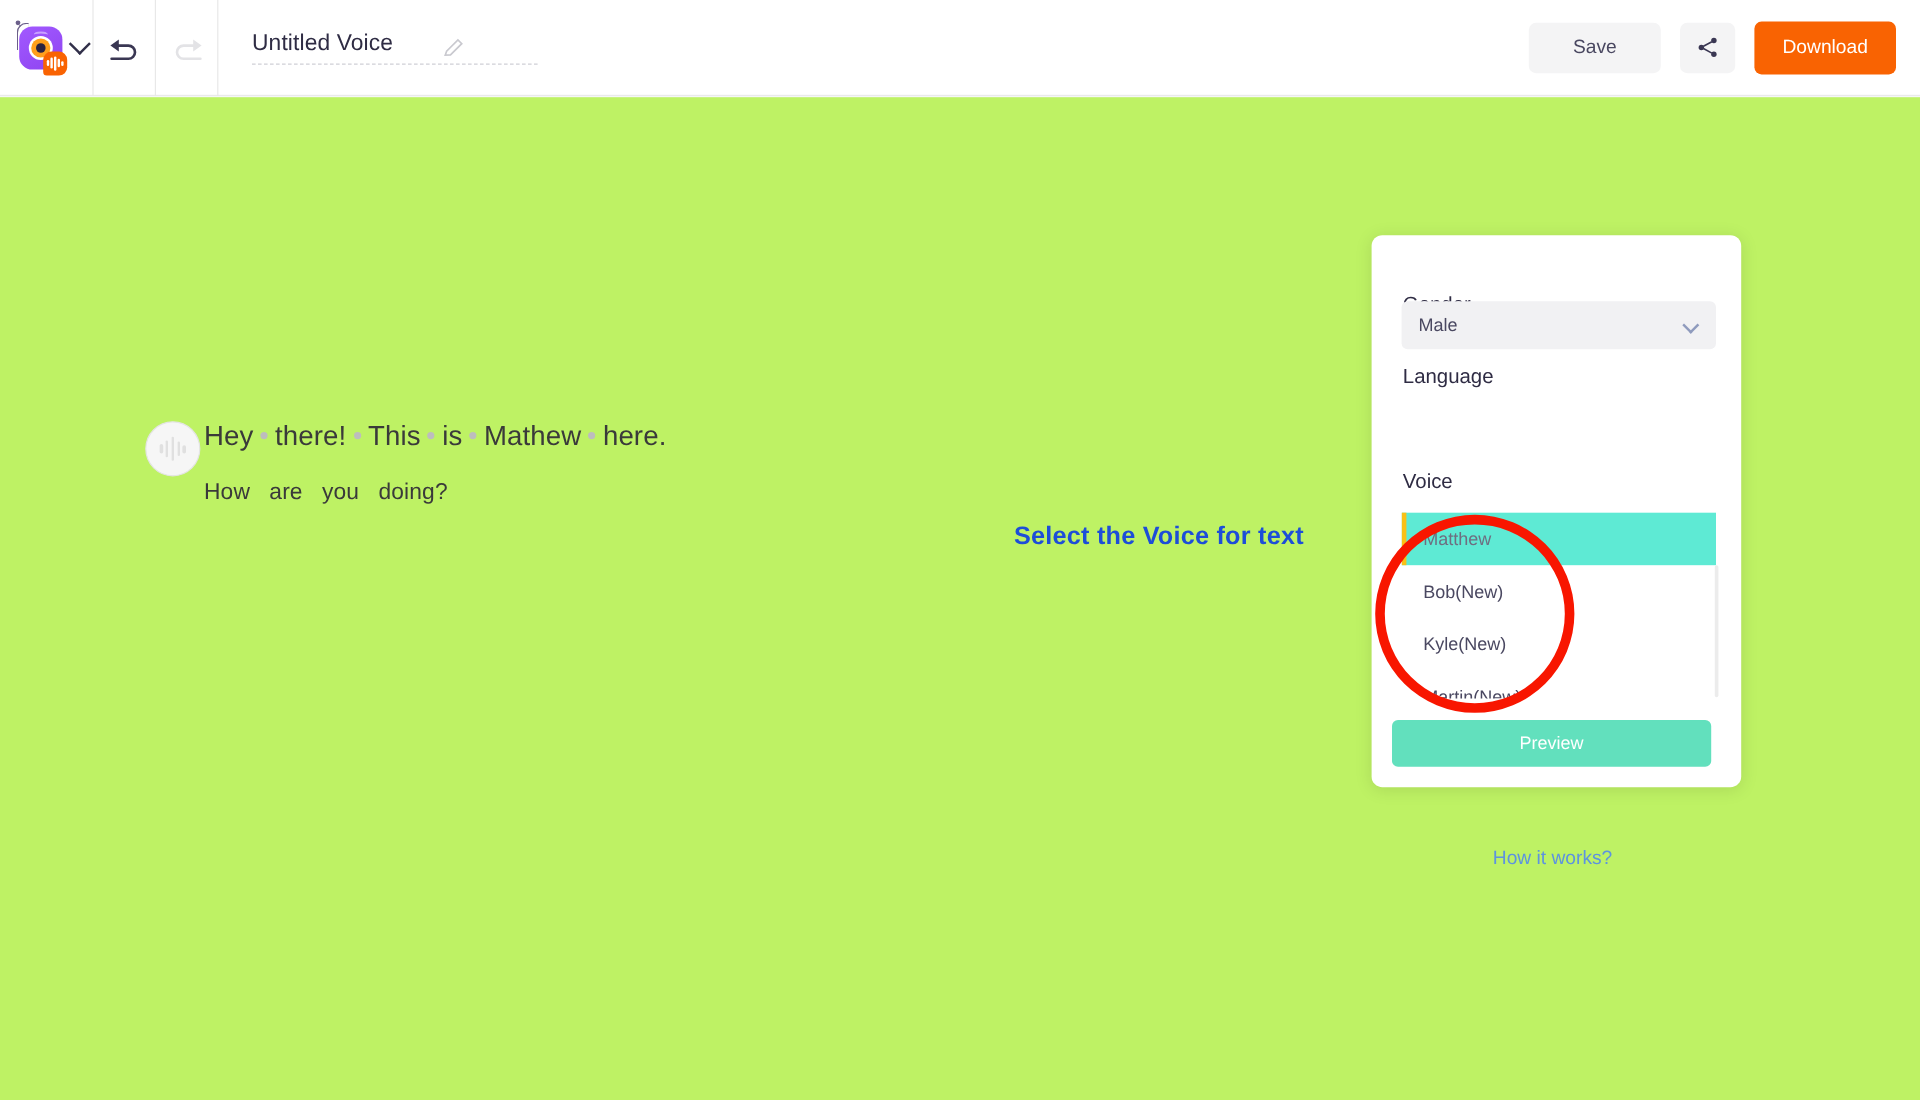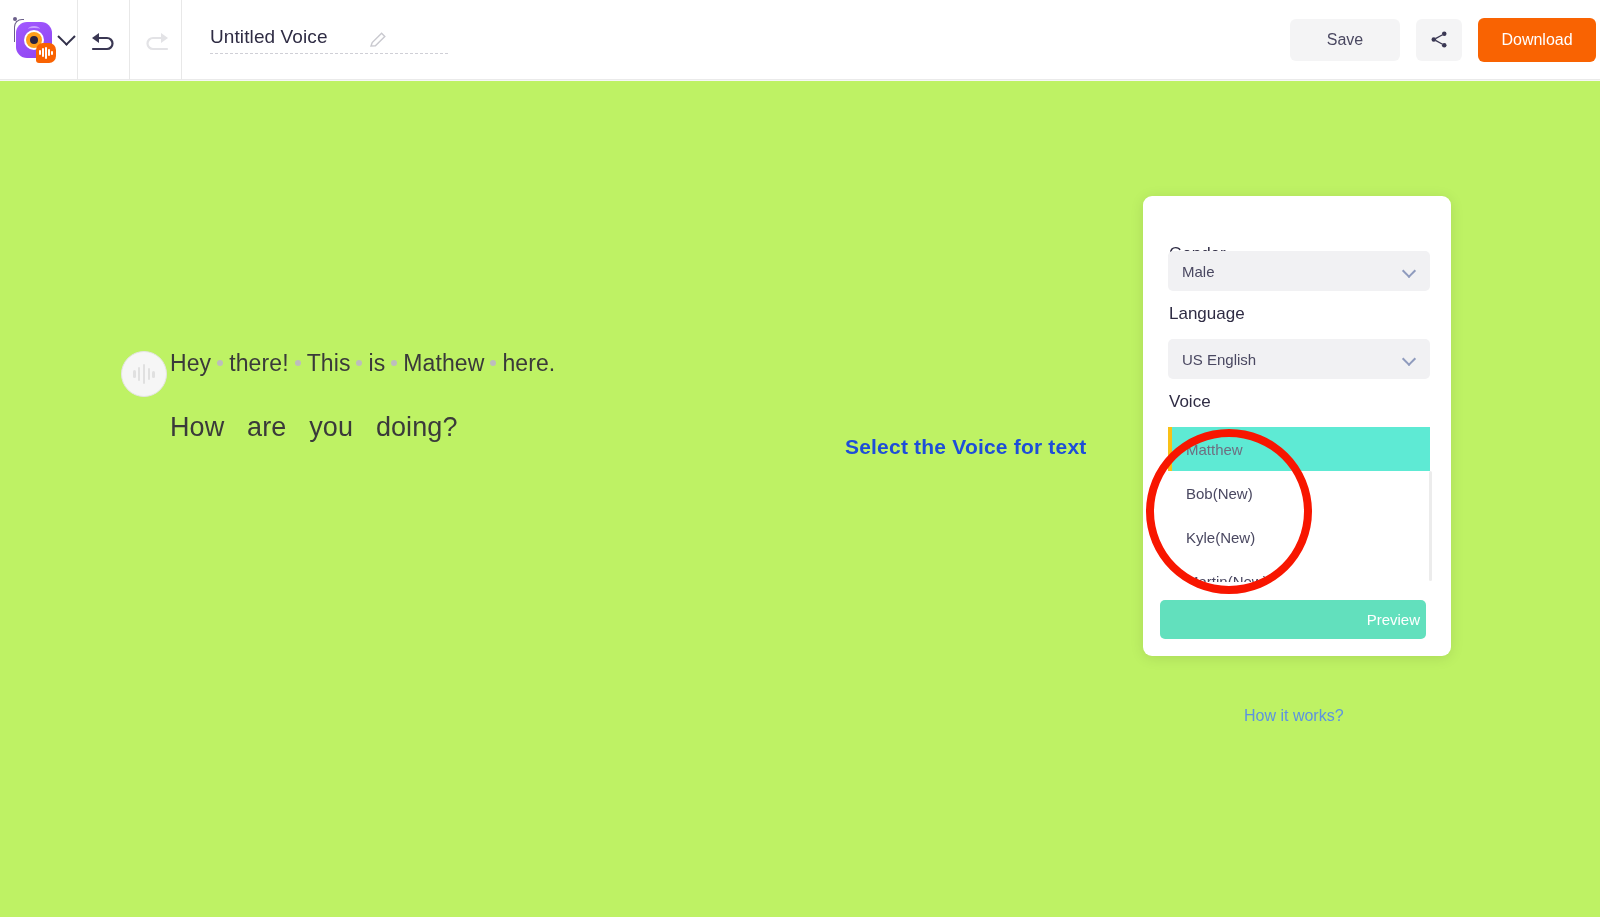--- a/index.html
+++ b/index.html
@@ -133,21 +133,21 @@
     cursor: pointer;
     margin-right: 16px;
   }
   .download-btn {
     width: 118px; height: 44px;
     background: #f96302;
     border: none; border-radius: 6px;
     color: #fff; font-size: 16px;
     font-family: "Liberation Sans", sans-serif;
     cursor: pointer;
-    margin-right: 4px;
+    margin-right: 20px;
   }
 
   
   .stage {
     position: absolute;
     top: 81px; left: 0;
     width: 1600px; height: 836px;
     background: #bef264;
   }
   .speech-icon {
@@ -174,23 +174,23 @@
   }
   .dot {
     display: inline-block;
     width: 6px; height: 6px;
     border-radius: 50%;
     background: #bdbdbd;
     margin: 0 6px 4px 6px;
     vertical-align: middle;
   }
   .line2 {
-    font-size: 27px;
+    font-size: 19px;
     color: #3a3a3a;
-    margin-top: 29px;
+    margin-top: 17px;
     letter-spacing: .1px;
     white-space: pre;
   }
 
   
   .panel {
     position: absolute;
     left: 1143px; top: 196px;
     width: 308px; height: 460px;
     background: #ffffff;
@@ -271,21 +271,20 @@
 
   .preview-btn {
     position: absolute;
     left: 17px; top: 404px;
     width: 266px; height: 39px;
     background: #62e0bd;
     border: none; border-radius: 5px;
     color: #ffffff; font-size: 15px;
     font-family: "Liberation Sans", sans-serif;
     cursor: pointer;
-    text-align: right;
   }
 
   .how-it-works {
     position: absolute;
     left: 1244px; top: 675px;
     font-size: 16px;
     color: #5d93e0;
     cursor: pointer;
     margin-top: 32px;
   }
@@ -395,24 +394,20 @@
 
 <div class="panel">
 
   <div class="field-label lbl-gender">Gender</div>
   <div class="select-box sel-gender">
     <span>Male</span>
     <span class="sel-chev"></span>
   </div>
 
   <div class="field-label lbl-language">Language</div>
-  <div class="select-box sel-language">
-    <span>US English</span>
-    <span class="sel-chev"></span>
-  </div>
 
   <div class="field-label lbl-voice">Voice</div>
 
   <div class="voice-list">
     <div class="voice-item selected">Matthew</div>
     <div class="voice-item">Bob(New)</div>
     <div class="voice-item">Kyle(New)</div>
     <div class="voice-item">Martin(New)</div>
   </div>
   <div class="voice-scroll-track"></div>

